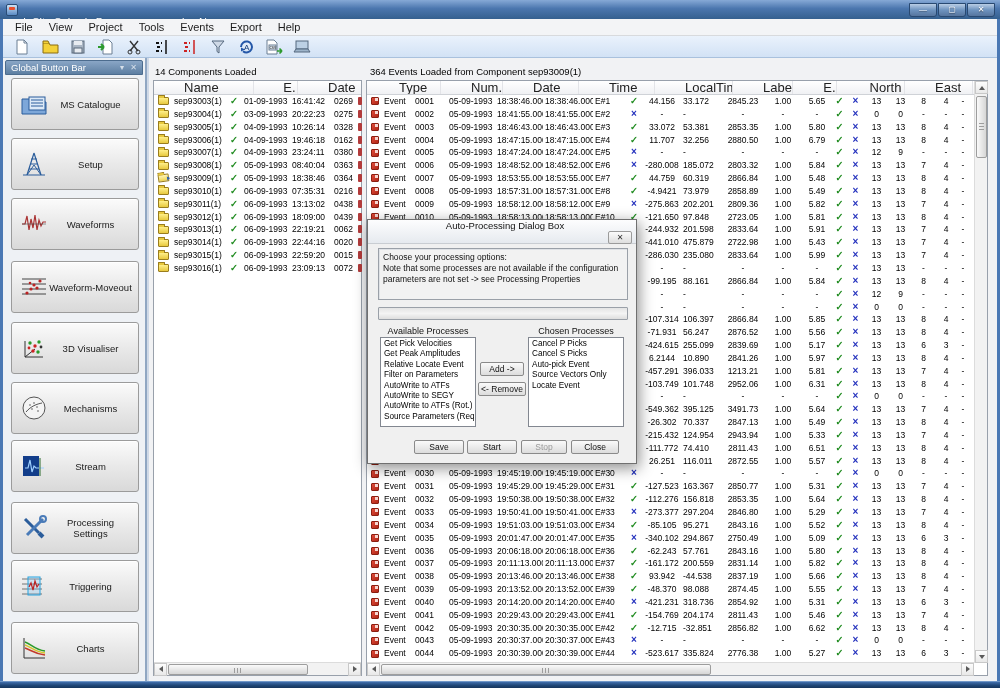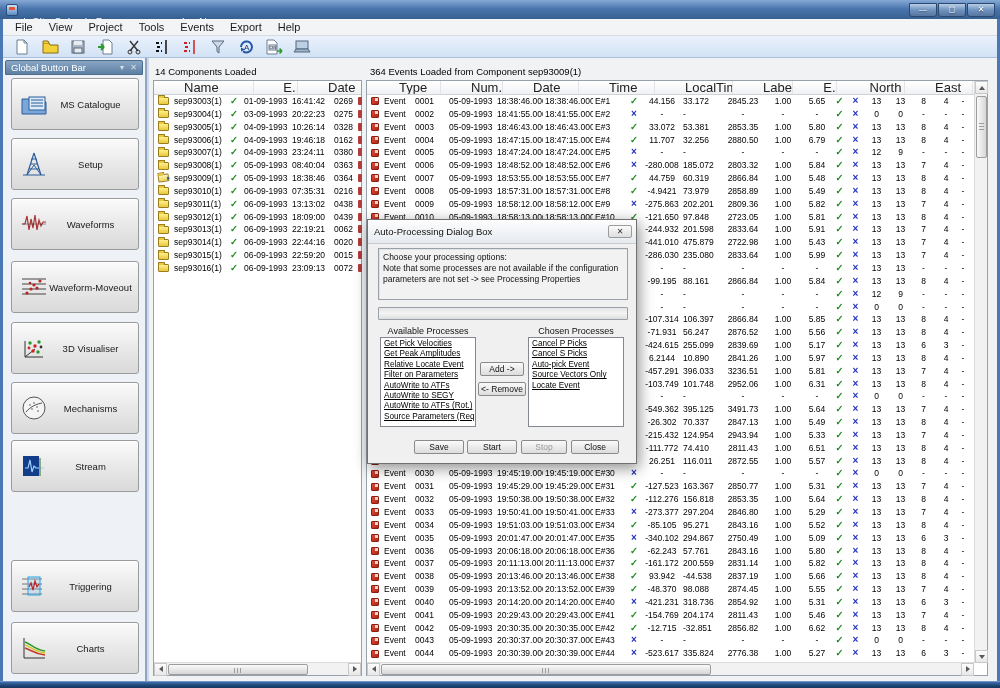--- a/index.html
+++ b/index.html
@@ -93,32 +93,32 @@
   .hthumb::after{content:"";position:absolute;left:50%;top:3px;width:8px;height:5px;margin-left:-4px;
     background:repeating-linear-gradient(90deg,#9d9d9d 0 1px,transparent 1px 3px);}
   .vthumb{position:absolute;left:1px;width:11px;background:linear-gradient(90deg,#fafafa,#d6d6d6);
     border:1px solid #9d9d9d;border-radius:2px;}
   .vthumb::after{content:"";position:absolute;top:50%;left:2px;height:8px;width:5px;margin-top:-4px;
     background:repeating-linear-gradient(#9d9d9d 0 1px,transparent 1px 3px);}
   
   .dialog{position:absolute;left:367px;top:219px;width:270px;height:245px;background:#f0f0f0;
     border:1px solid #707070;box-shadow:2px 4px 14px rgba(0,0,0,.45);z-index:30;}
   .dlgtitle{height:24px;background:linear-gradient(#fdfdfe,#e6eaef);border-bottom:1px solid #c9cdd2;
-    display:flex;align-items:center;padding-left:6px;}
+    display:flex;align-items:center;padding-left:6px;flex-direction:column;}
   .dlgtitle .txt{font-size:9.5px;color:#111;}
   .dlgclose{margin-left:auto;margin-right:4px;width:24px;height:13px;border:1px solid #9b9b9b;border-radius:2px;
     background:linear-gradient(#fbfbfb,#dedede);font-size:8px;line-height:11px;text-align:center;color:#333;}
   .dlgmsg{position:absolute;left:10px;top:28px;width:250px;height:52px;border:1px solid #9aa0a8;
     box-shadow:inset 1px 1px 0 #dfe2e6;background:#f2f2f2;font-size:8.5px;color:#111;
     padding:3px 4px;white-space:pre-line;line-height:11px;}
   .dlgprog{position:absolute;left:10px;top:87px;width:250px;height:13px;border:1px solid #9aa0a8;
     background:linear-gradient(#e4e4e4,#f4f4f4 50%,#dedede);border-radius:1px;}
   .listlabel{position:absolute;font-size:9px;color:#111;width:96px;text-align:center;}
   .listbox{position:absolute;width:96px;height:90px;border:1px solid #828790;background:#fff;
-    overflow:hidden;padding-top:1px;text-decoration:underline;}
+    overflow:hidden;padding-top:1px;}
   .listbox div{font-size:8.2px;line-height:10.4px;color:#000;white-space:nowrap;padding-left:3px;}
   .dbtn{position:absolute;height:14px;border:1px solid #8a8a8a;border-radius:2px;
     background:linear-gradient(#fafafa,#dcdcdc);font-size:8.5px;line-height:12px;text-align:center;color:#111;}
   .dbtn.disabled{color:#9a9a9a;}
   
   .bottomframe{position:absolute;left:0;top:681px;width:1000px;height:7px;
     background:linear-gradient(#3f6dab,#1d4474 60%,#16355c);border-top:1px solid #6f96c7;}
 </style>
 </head>
 <body>
@@ -307,20 +307,31 @@
         <span class="sicon">
           <svg width="26" height="24">
               <rect x="2" y="2" width="16" height="20" fill="#123d8a"></rect>
               <path d="M4 14h3l2-8 2 12 2-6 2 2h8" fill="none" stroke="#9fd0ff" stroke-width="1.2"></path>
               <path d="M19 4v18" stroke="#2a6a2a"></path>
             </svg>
         </span>
         <span class="slabel">Stream</span>
       </div>
 
+      <div class="sbtn" style="top:444px">
+        <span class="sicon">
+          <svg width="26" height="26">
+              <path d="M4 4l14 14" stroke="#2b5d9b" stroke-width="3"></path>
+              <path d="M18 18l4 4" stroke="#2b5d9b" stroke-width="4"></path>
+              <path d="M22 4L6 20" stroke="#4a7bb8" stroke-width="3"></path>
+              <circle cx="22" cy="4" r="3" fill="none" stroke="#4a7bb8" stroke-width="2"></circle>
+            </svg>
+        </span>
+        <span class="slabel">Processing Settings</span>
+      </div>
 
       <div class="sbtn" style="top:502px">
         <span class="sicon">
           <svg width="26" height="24">
               <path d="M1 5h20M1 10h20M1 15h20M1 20h20" stroke="#555" stroke-width=".8"></path>
               <rect x="7" y="3" width="12" height="18" fill="rgba(120,200,255,.25)" stroke="#27a3e0"></rect>
               <path d="M8 13l2-4 2 7 2-9 2 6 2-3" fill="none" stroke="#b22" stroke-width="1.2"></path>
             </svg>
         </span>
         <span class="slabel">Triggering</span>
@@ -1082,21 +1093,21 @@
                 <span>Event</span>
               </span>
               <span class="c1">0022</span>
               <span class="c2">05-09-1993</span>
               <span class="c3">19:27:03.000</span>
               <span class="c4">19:27:03.000</span>
               <span class="c5">E#22</span>
               <span class="c6 crx">×</span>
               <span class="c7">-457.291</span>
               <span class="c8">396.033</span>
-              <span class="c9">3236.51</span>
+              <span class="c9">1213.21</span>
               <span class="c10">1.00</span>
               <span class="c11">5.81</span>
               <span class="c12 chk">✓</span>
               <span class="c13 crx">×</span>
               <span class="c14">13</span>
               <span class="c15">13</span>
               <span class="c16">7</span>
               <span class="c17">4</span>
               <span class="c18">-</span>
             </div>

